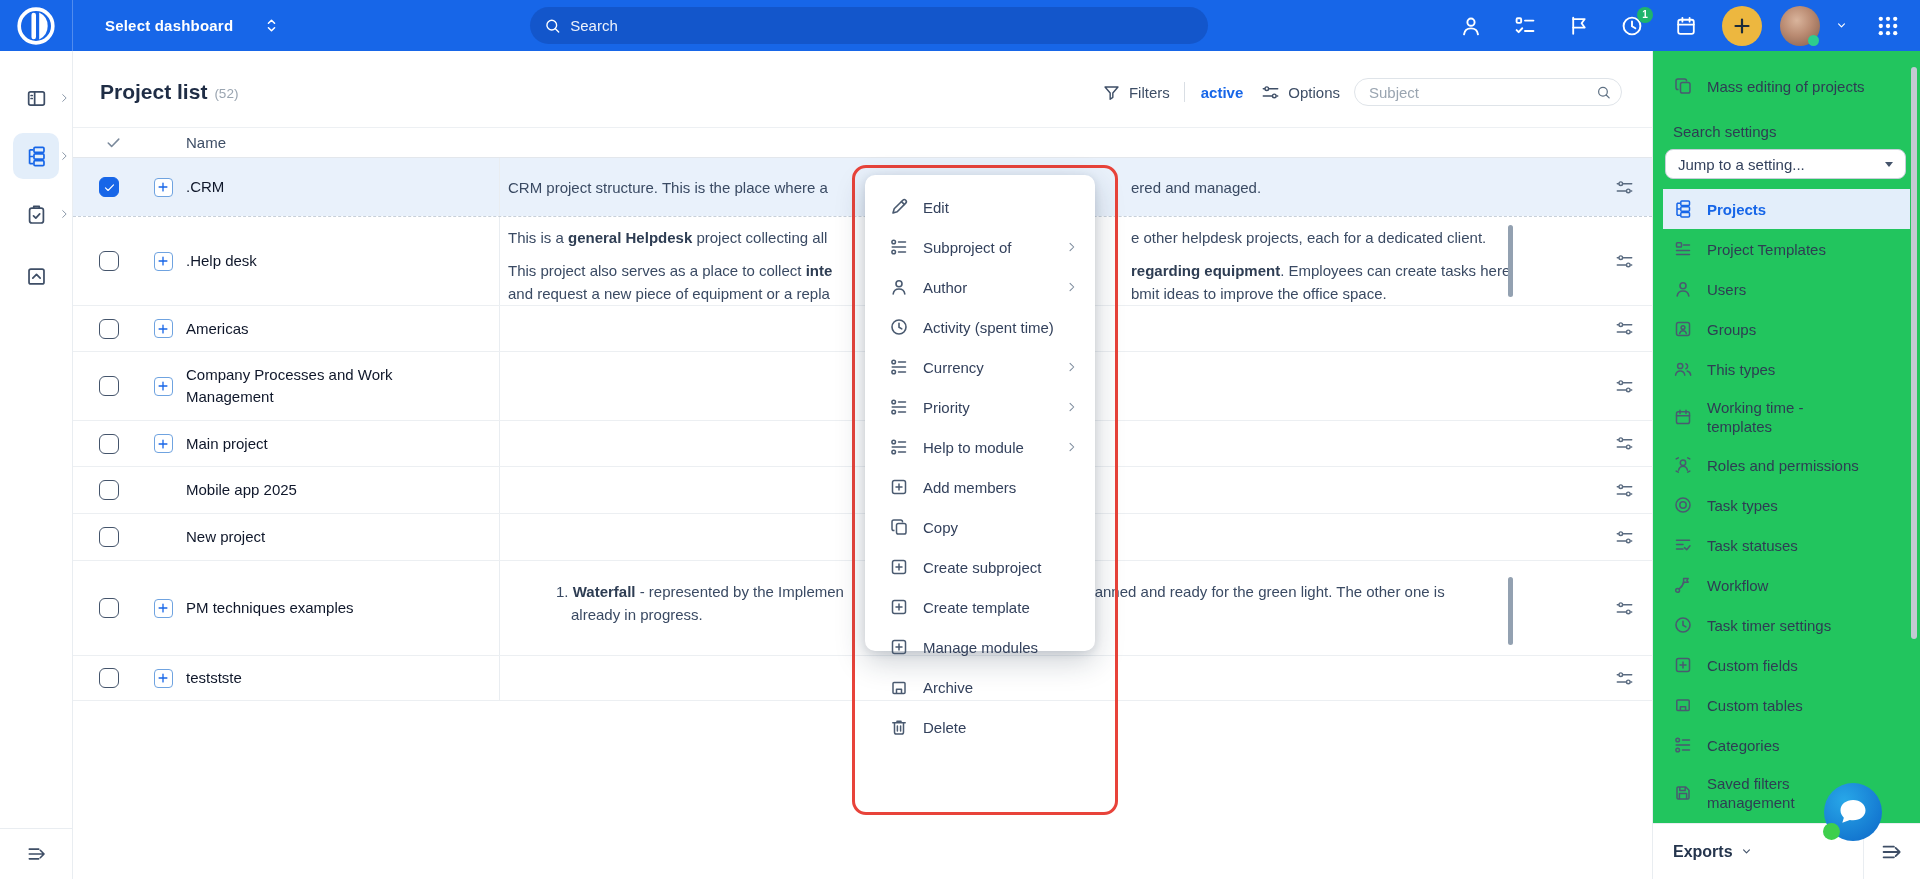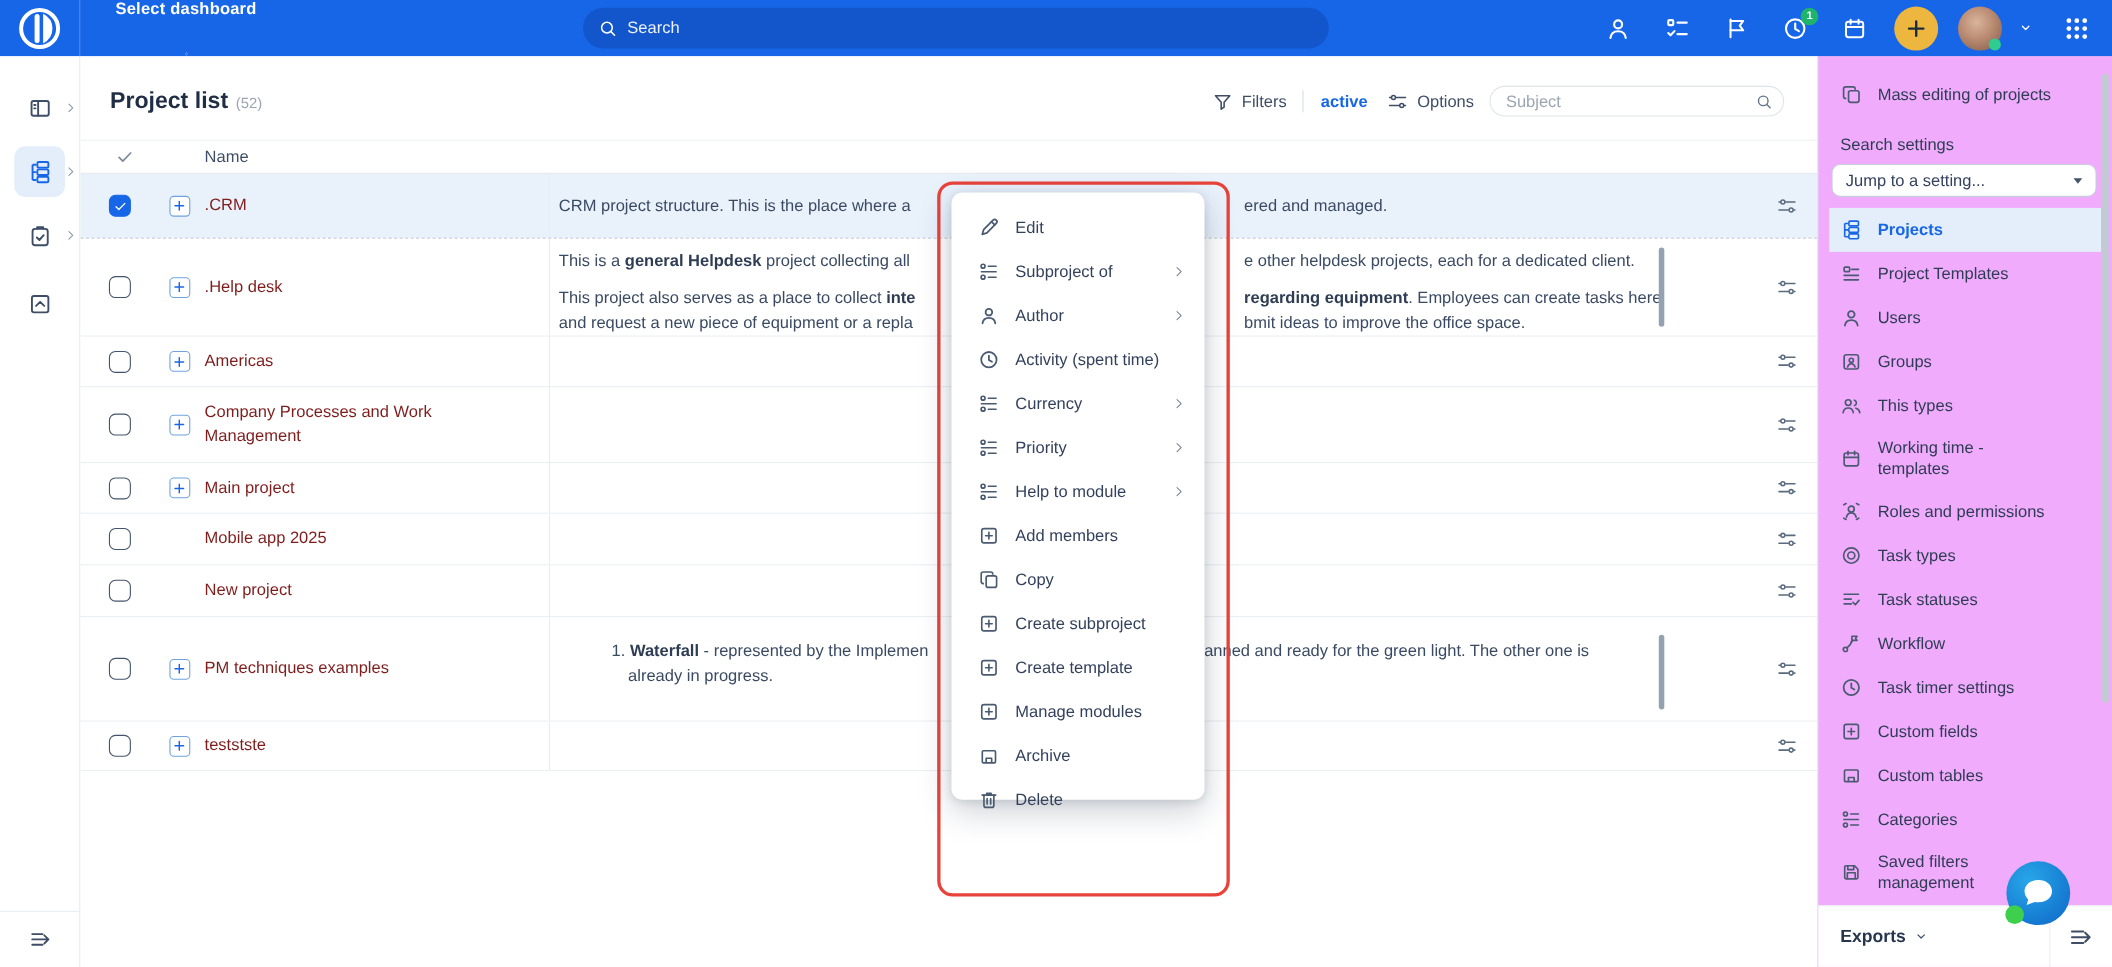--- a/index.html
+++ b/index.html
@@ -3,21 +3,21 @@
 <meta charset="utf-8">
 <style>
   * { box-sizing: border-box; margin: 0; padding: 0; }
   html,body { width:1920px; height:879px; overflow:hidden; background:#fff;
     font-family:"Liberation Sans", sans-serif; color:#33415C; }
   svg.ic { display:block; }
 
   
   .topbar { position:absolute; top:0; left:0; width:1920px; height:51px; background:#1766E8; z-index:40; }
   .logo-box { position:absolute; left:0; top:0; width:73px; height:51px; display:flex; align-items:center; justify-content:center; border-right:1px solid rgba(255,255,255,.25); }
-  .sd { position:absolute; left:105px; top:0; height:51px; display:flex; align-items:center; gap:30px; color:#fff;flex-direction:column; }
+  .sd { position:absolute; left:105px; top:0; height:51px; display:flex; align-items:center; gap:30px; color:#fff; }
   .sd-label { font-size:15px; font-weight:700; letter-spacing:.2px; }
   .topbar-search { position:absolute; left:530px; top:7px; width:678px; height:37px; border-radius:19px; background:rgba(9,46,130,.28); display:flex; align-items:center; padding:0 14px; gap:9px; }
   .topbar-search input { background:transparent; border:none; outline:none; color:#fff; font-size:15px; width:100%; font-family:inherit; }
   .topbar-search input::placeholder { color:rgba(255,255,255,.92); }
   .topbar-right { position:absolute; right:20px; top:0; height:51px; display:flex; align-items:center; color:#fff; }
   .tb-ic { position:relative; color:#fff; }
   .badge { position:absolute; top:-7px; right:-9px; min-width:16px; height:16px; border-radius:8px; background:#1FB46C; color:#fff; font-size:10px; font-weight:700; display:flex; align-items:center; justify-content:center; padding:0 4px; }
   .plus-btn { width:40px; height:40px; border-radius:50%; background:#EDB73F; display:flex; align-items:center; justify-content:center; color:#1C2B3A; }
   .avatar { width:40px; height:40px; border-radius:50%; background:radial-gradient(circle at 42% 36%, #d9b49c 0%, #b98a71 45%, #7e5a48 100%); position:relative; }
   .avatar .status { position:absolute; right:1px; bottom:0px; width:11px; height:11px; border-radius:50%; background:#2ECC8E; }
@@ -44,21 +44,21 @@
   .subject-box input { border:none; outline:none; font-size:15px; color:#33415C; width:100%; font-family:inherit; }
   .subject-box input::placeholder { color:#9AA5B1; }
   .subject-box .mag { color:#5F7184; margin-left:6px; }
 
   
   .tbl { position:absolute; top:76px; left:0; width:1579px; }
   .trow { display:grid; grid-template-columns:67px 46px 313px 1097px 56px; align-items:center; position:relative; }
   .thead { height:31px; border-top:1px solid #EDF0F3; border-bottom:1px solid #E3E7EC; font-size:14.5px; color:#3E4E66; }
   .thead .c-check { display:flex; justify-content:center; padding-left:14px; color:#7A899B; }
   .c-desc { border-left:1px solid #E9EDF1; align-self:stretch; display:flex; align-items:center; padding-left:8px; position:relative; font-size:15px; color:#3A4A63; }
-  .c-name { font-size:15px; color:#7f1d1d; padding-right:10px; line-height:22px; }
+  .c-name { font-size:15px; color:#0f172a; padding-right:10px; line-height:22px; }
   .c-exp { display:flex; justify-content:center; }
   .c-act { display:flex; justify-content:center; color:#5A6B80; }
   .row { border-top:1px solid #ECEFF2; }
   .row.r0 { height:58px; background:#E9F1FB; border-top:none; }
   .row.r1 { height:89px; border-top:1px dashed #C7D0DA; }
   .row.r2 { height:46px; } .row.r3 { height:69px; } .row.r4 { height:46px; }
   .row.r5 { height:47px; } .row.r6 { height:47px; } .row.r7 { height:95px; }
   .row.r8 { height:46px; border-bottom:1px solid #ECEFF2; }
   .ckb { width:20px; height:20px; border:1.6px solid #44546B; border-radius:6px; background:#fff; margin-left:26px; }
   .ckb.checked { background:#1766E8; border-color:#1766E8; display:flex; align-items:center; justify-content:center; color:#fff; }
@@ -68,27 +68,27 @@
   .dright { position:absolute; left:623px; top:0; white-space:nowrap; }
   .gap-top { margin-top:10px; }
   .b { font-weight:700; color:#2E3D53; }
   .mini-scroll { position:absolute; left:1008px; width:5px; border-radius:3px; background:#93A1B1; }
   .crm-right { position:absolute; left:631px; top:50%; transform:translateY(-50%); white-space:nowrap; }
   .num-line { padding-left:48px; }
   .cont-line { padding-left:63px; }
 
   
   .red-ring { position:absolute; left:852px; top:165px; width:266px; height:650px; border:3px solid #E8433A; border-radius:14px; z-index:49; }
-  .cmenu { position:absolute; left:865px; top:175px; width:230px; height:552px; background:#fff; border-radius:10px; box-shadow:0 10px 30px rgba(25,39,62,.22), 0 2px 8px rgba(25,39,62,.12); z-index:50; padding:12px 0; }
+  .cmenu { position:absolute; left:865px; top:175px; width:230px; height:476px; background:#fff; border-radius:10px; box-shadow:0 10px 30px rgba(25,39,62,.22), 0 2px 8px rgba(25,39,62,.12); z-index:50; padding:12px 0; }
   .mi { height:40px; display:flex; align-items:center; gap:14px; padding:0 16px 0 24px; font-size:15px; color:#33415C; cursor:default; }
   .mi .micon { color:#4A5A70; flex:0 0 auto; }
   .mi .sub { margin-left:auto; color:#7A899B; }
 
   
-  .right-sidebar { position:absolute; top:51px; right:0; width:268px; bottom:0; background:#f0abfc; border-left:1px solid #E9EDF1; z-index:30; }
+  .right-sidebar { position:absolute; top:51px; right:0; width:268px; bottom:0; background:#22c55e; border-left:1px solid #E9EDF1; z-index:30; }
   .mass-edit { display:flex; align-items:center; gap:14px; padding:25px 16px 0 20px; font-size:15px; color:#2E3D53; }
   .mass-edit .micon { color:#4A5A70; }
   .rs-label { padding:27px 20px 9px 20px; font-size:15px; color:#2E3D53; }
   .jump-select { margin:0 14px 6px 12px; height:30px; border:1px solid #C6CFD9; border-radius:8px; display:flex; align-items:center; padding:0 12px; font-size:15px; color:#33415C; background:#fff; }
   .jump-select .caret { margin-left:auto; width:0; height:0; border-left:4.5px solid transparent; border-right:4.5px solid transparent; border-top:5.5px solid #44546B; }
   .rs-items { padding:4px 10px 0 10px; }
   .rs-item { min-height:40px; display:flex; align-items:center; gap:14px; padding:0 8px 0 10px; border-radius:0; font-size:15px; color:#2E3D53; }
   .rs-item .micon { color:#4A5A70; flex:0 0 auto; }
   .rs-item span { max-width:160px; line-height:19px; }
   .rs-item.active { background:#E3EEFA; color:#1766E8; font-weight:700; }

